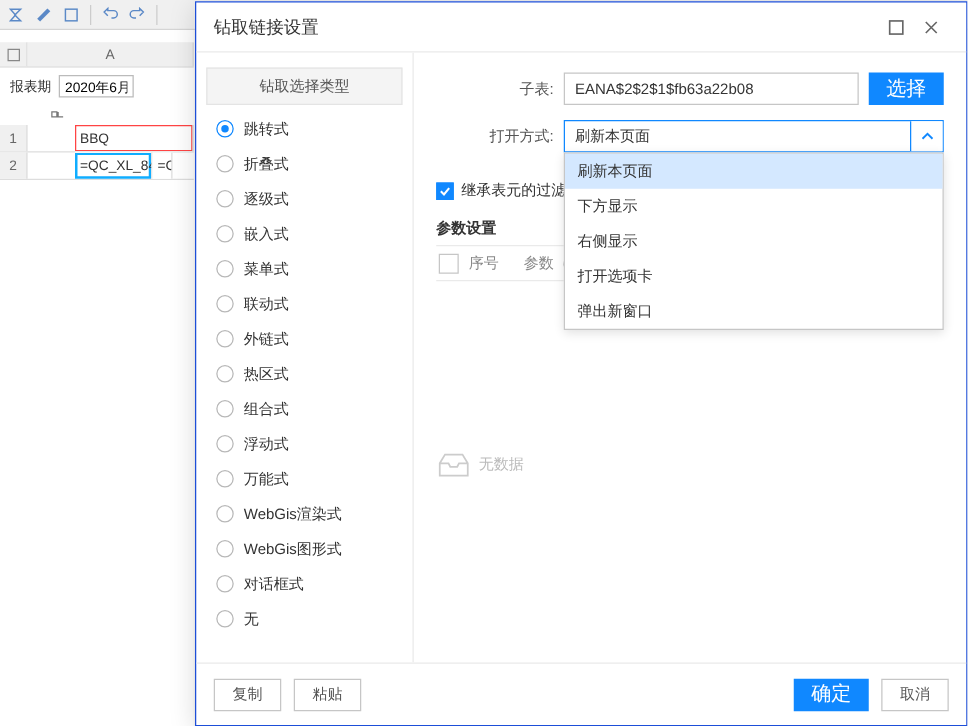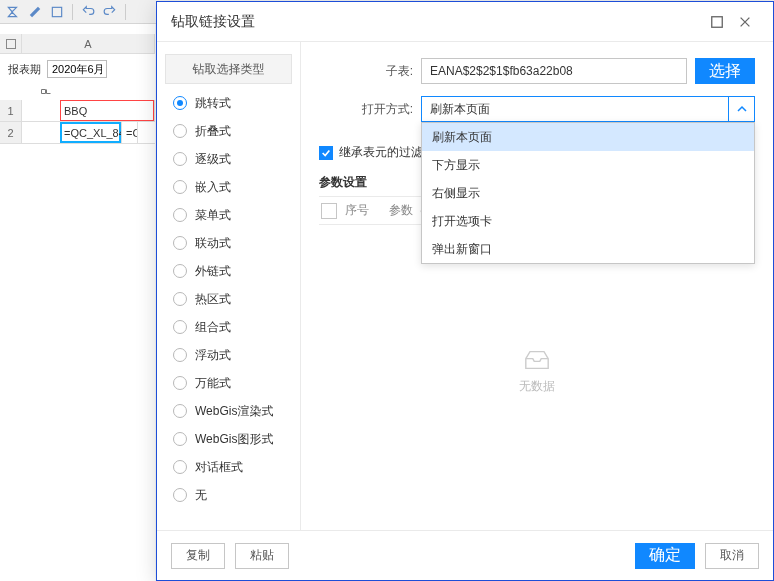--- a/index.html
+++ b/index.html
@@ -30,21 +30,21 @@
     
     .dialog { position: absolute; top: 1px; left: 156px; right: 0; height: 580px; background: #fff; border: 1px solid #1d4ed8; box-shadow: 0 4px 20px rgba(0,0,0,0.15); display: flex; flex-direction: column; }
     .dlg-header { height: 40px; display: flex; align-items: center; padding: 0 14px; border-bottom: 1px solid #eaeaea; }
     .dlg-title { font-size: 14px; color: #333; flex: 1; }
     .dlg-ico { width: 28px; height: 28px; display:flex; align-items:center; justify-content:center; cursor:pointer; color:#888; }
     .dlg-ico svg { width:14px; height:14px; stroke:#666; stroke-width:1.5; fill:none; }
     
     .dlg-body { flex: 1; display: flex; overflow: hidden; }
     
     
-    .left-panel { width: 144px; border-right: 1px solid #eaeaea; padding: 12px 8px; }
+    .left-panel { width: 174px; border-right: 1px solid #eaeaea; padding: 12px 8px; }
     .panel-title { background: #f4f4f4; border: 1px solid #e4e4e4; height: 30px; display:flex; align-items:center; justify-content:center; font-size:12px; color:#555; margin-bottom: 8px; }
     .radio-list { display:flex; flex-direction:column; gap: 6px; padding: 0 8px; }
     .radio-item { display:flex; align-items:center; gap:8px; height:22px; cursor:pointer; }
     .radio { width:14px; height:14px; border:1px solid #b8b8b8; border-radius:50%; position:relative; flex-shrink:0; }
     .radio.checked { border-color:#1088ff; }
     .radio.checked::after { content:""; position:absolute; top:3px; left:3px; width:6px; height:6px; border-radius:50%; background:#1088ff; }
     .radio-label { color:#333; }
     
     
     .right-content { flex:1; padding: 16px 18px 12px 18px; display:flex; flex-direction:column; position:relative; }
@@ -68,21 +68,21 @@
     
     .param-hdr { display:flex; align-items:center; height:28px; border-bottom:1px solid #eaeaea; }
     .param-title { font-weight:bold; color:#333; }
     .param-actions { margin-left:auto; display:flex; gap:12px; }
     .param-act { color:#1088ff; cursor:pointer; font-size:18px; font-weight:bold; display:flex; align-items:center; }
     
     .param-cols { display:flex; align-items:center; height:28px; border-bottom:1px solid #eaeaea; font-size:12px; color:#888; }
     .param-chk { width:16px; height:16px; border:1px solid #c6c6c6; margin:0 8px 0 2px; }
     .param-col { padding-right:20px; }
     
-    .empty { flex:1; display:flex; flex-direction:column; align-items:center; justify-content:center; color:#bbb; gap:6px; }
+    .empty { flex:1; display:flex; flex-direction:row; align-items:center; justify-content:flex-start; color:#bbb; gap:6px; }
     .empty svg { width:28px; height:24px; }
     
     .dlg-footer { height: 50px; border-top:1px solid #eaeaea; display:flex; align-items:center; padding:0 14px; gap:10px; }
     .dlg-footer .spacer { flex:1; }
   </style>
 </head>
 <body>
 
 <div class="bg-toolbar">
   <span class="tb-btn">

